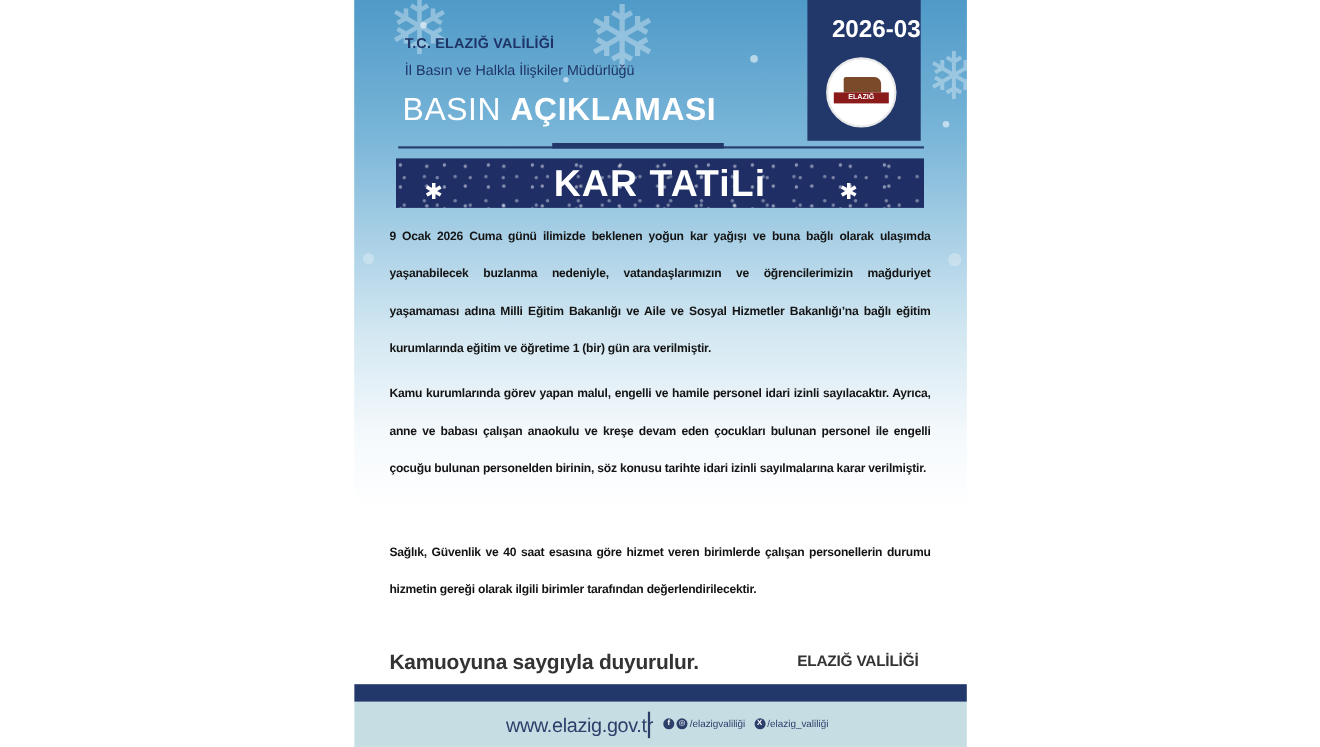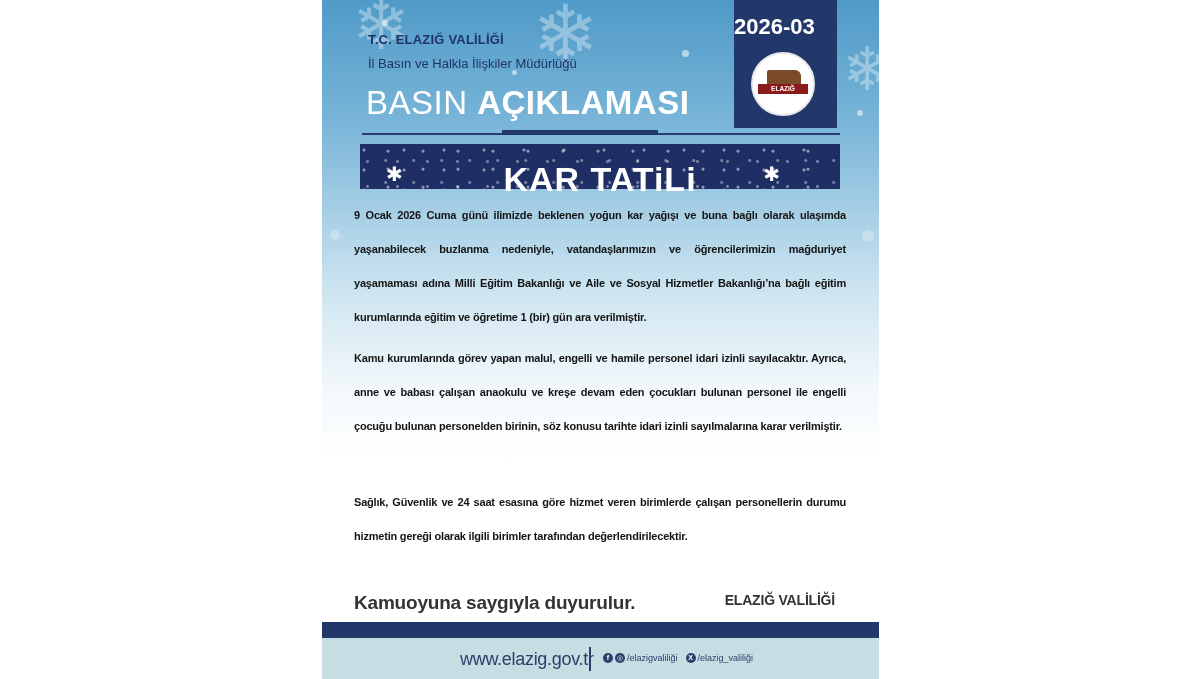--- a/index.html
+++ b/index.html
@@ -8,44 +8,44 @@
     font-family: "Liberation Sans", "DejaVu Sans", sans-serif;
   }
   .poster {
     position:absolute; left:322px; top:0; width:557px; height:679px; overflow:hidden;
     background: linear-gradient(180deg, #4f9ac8 0%, #79b5d8 18%, #a9d0e6 32%, #d4e8f2 45%, #f4f9fc 58%, #ffffff 68%, #ffffff 100%);
   }
   .flake { position:absolute; color:rgba(255,255,255,0.35); font-size:70px; line-height:1; }
   .dot { position:absolute; border-radius:50%; background:rgba(255,255,255,0.55); }
   .org-title { position:absolute; left:46px; top:32px; font-size:13px; font-weight:bold; color:#1f3466; letter-spacing:0.2px; }
   .org-sub { position:absolute; left:46px; top:56px; font-size:13px; color:#1f3466; }
-  .press-title { position:absolute; left:44px; top:84px; font-size:33px; color:#ffffff; letter-spacing:0.5px; }
+  .press-title { position:absolute; left:44px; top:84px; font-size:29px; color:#ffffff; letter-spacing:0.5px; }
   .press-title b { font-weight:bold; }
   .rule-thin { position:absolute; left:40px; top:133px; width:478px; height:2px; background:#2a3f6e; }
   .rule-thick { position:absolute; left:180px; top:130px; width:156px; height:5px; background:#22386b; }
   .badge {
     position:absolute; left:412px; top:0; width:103px; height:128px; background:#22386b;
   }
-  .badge-num { position:absolute; left:0; top:14px; width:103px; text-align:left; color:#ffffff; font-weight:bold; font-size:22px; }
+  .badge-num { position:absolute; left:0; top:14px; width:103px; text-align:right; color:#ffffff; font-weight:bold; font-size:22px; }
   .logo {
     position:absolute; left:17px; top:52px; width:64px; height:64px; border-radius:50%;
     background:#ffffff; border:2px solid #e8e8e8; box-sizing:border-box;
   }
   .logo-building { position:absolute; left:14px; top:16px; width:34px; height:14px; background:#7a4a2a; border-radius:2px 6px 0 0; }
   .logo-text { position:absolute; left:5px; top:30px; width:50px; height:10px; background:#8b1a1a; color:#fff; font-size:6.5px; font-weight:bold; text-align:center; line-height:10px; }
   .banner {
     position:absolute; left:38px; top:144px; width:480px; height:45px; background:#1f2f66;
     background-image:
       radial-gradient(circle at 10% 30%, rgba(255,255,255,0.5) 1px, transparent 2px),
       radial-gradient(circle at 25% 70%, rgba(255,255,255,0.4) 1px, transparent 2px),
       radial-gradient(circle at 80% 40%, rgba(255,255,255,0.5) 1px, transparent 2px),
       radial-gradient(circle at 92% 75%, rgba(255,255,255,0.4) 1px, transparent 2px);
     background-size: 40px 20px, 30px 25px, 35px 18px, 28px 22px;
   }
-  .banner-title { position:absolute; left:0; top:16px; width:480px; text-align:center; color:#ffffff; font-size:34px; font-weight:bold; letter-spacing:1px; }
+  .banner-title { position:absolute; left:0; top:4px; width:480px; text-align:center; color:#ffffff; font-size:34px; font-weight:bold; letter-spacing:1px; }
   .banner-star { position:absolute; color:#ffffff; font-size:20px; top:18px; }
   .body-text {
     position:absolute; left:32px; width:492px; color:#141414; font-size:11px; line-height:34px; font-weight:bold;
     font-family:"Liberation Sans Narrow","Liberation Sans", sans-serif; text-align:justify; letter-spacing:-0.2px;
   }
   .p1 { top:198px; }
   .p2 { top:341px; }
   .p3 { top:485px; }
   .closing { position:absolute; left:32px; top:592px; font-size:19px; font-weight:bold; color:#333; letter-spacing:-0.2px; }
   .sign { position:absolute; right:44px; top:592px; font-size:14px; font-weight:bold; color:#333; letter-spacing:-0.2px; }
@@ -87,21 +87,21 @@
   </div>
 
   <div class="banner">
     <span class="banner-star" style="left:26px;">✱</span>
     <div class="banner-title">KAR TATiLi</div>
     <span class="banner-star" style="right:60px;">✱</span>
   </div>
 
   <div class="body-text p1">9 Ocak 2026 Cuma günü ilimizde beklenen yoğun kar yağışı ve buna bağlı olarak ulaşımda yaşanabilecek buzlanma nedeniyle, vatandaşlarımızın ve öğrencilerimizin mağduriyet yaşamaması adına Milli Eğitim Bakanlığı ve Aile ve Sosyal Hizmetler Bakanlığı’na bağlı eğitim kurumlarında eğitim ve öğretime 1 (bir) gün ara verilmiştir.</div>
   <div class="body-text p2">Kamu kurumlarında görev yapan malul, engelli ve hamile personel idari izinli sayılacaktır. Ayrıca, anne ve babası çalışan anaokulu ve kreşe devam eden çocukları bulunan personel ile engelli çocuğu bulunan personelden birinin, söz konusu tarihte idari izinli sayılmalarına karar verilmiştir.</div>
-  <div class="body-text p3">Sağlık, Güvenlik ve 24 saat esasına göre hizmet veren birimlerde çalışan personellerin durumu hizmetin gereği olarak ilgili birimler tarafından değerlendirilecektir.</div>
+  <div class="body-text p3">Sağlık, Güvenlik ve 40 saat esasına göre hizmet veren birimlerde çalışan personellerin durumu hizmetin gereği olarak ilgili birimler tarafından değerlendirilecektir.</div>
 
   <div class="closing">Kamuoyuna saygıyla duyurulur.</div>
   <div class="sign">ELAZIĞ VALİLİĞİ</div>
 
   <div class="footer-bar"></div>
   <div class="footer">
     <div class="url">www.elazig.gov.tr</div>
     <div class="divider"></div>
     <div class="social">
       <span class="sicon">f</span>

